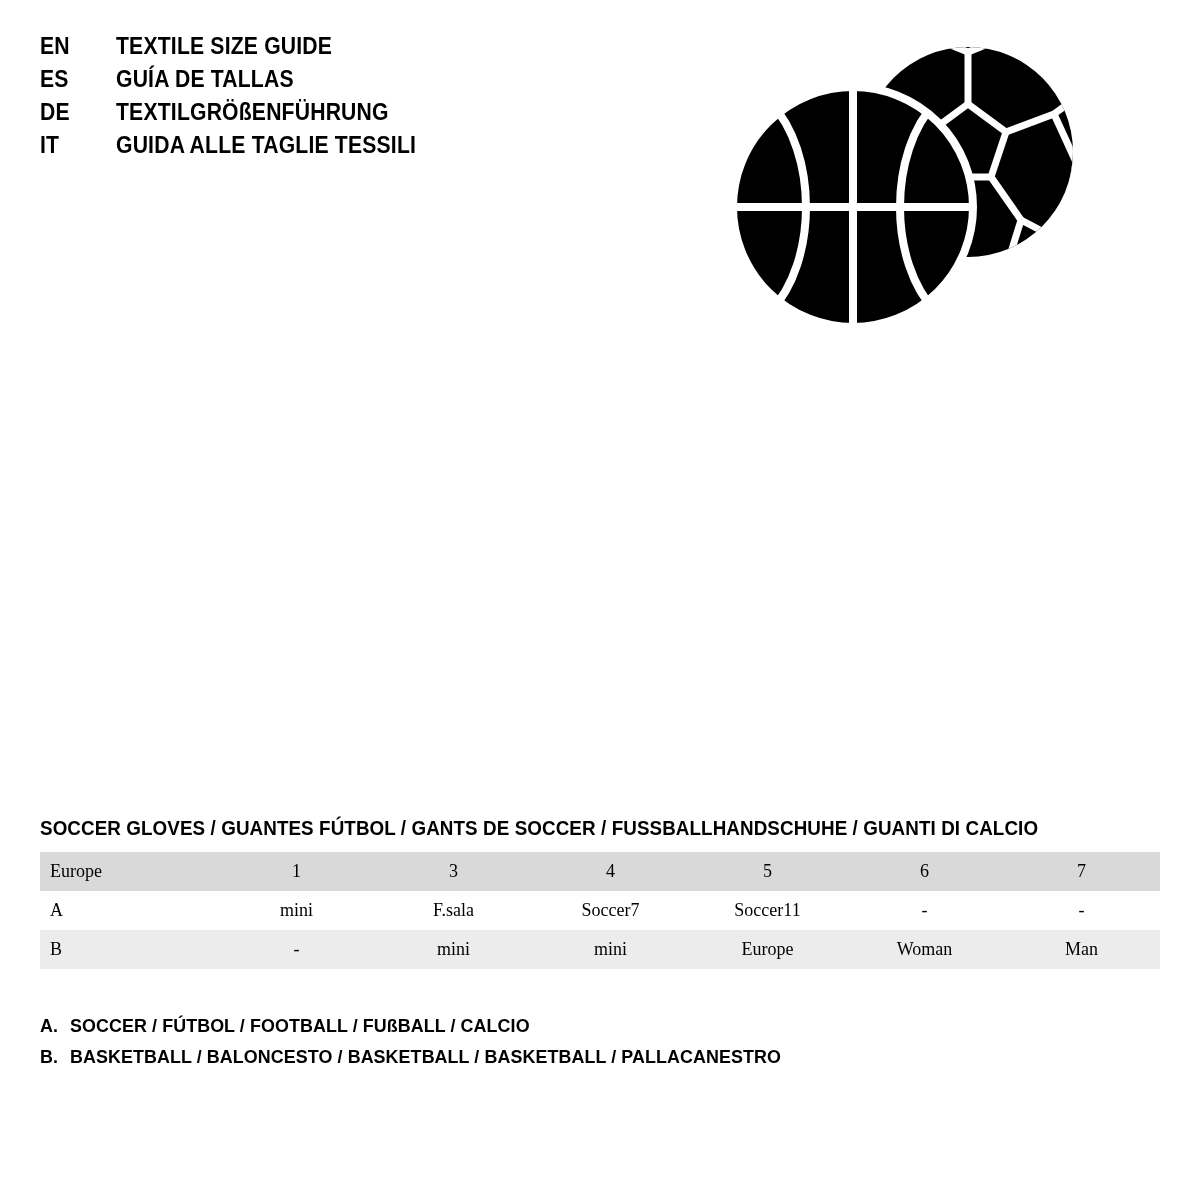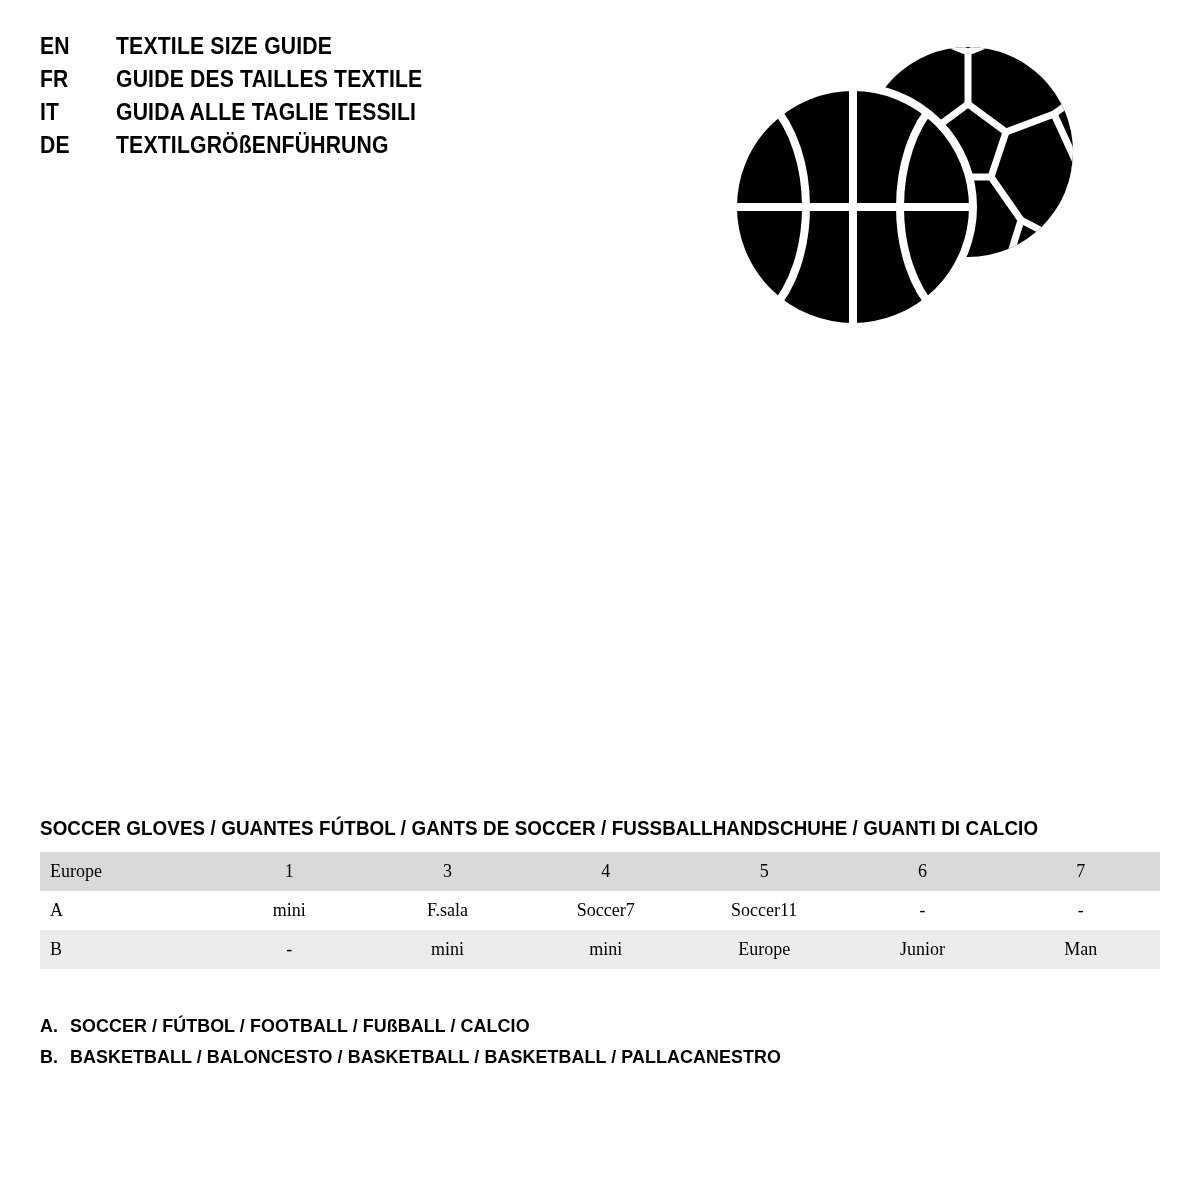--- a/index.html
+++ b/index.html
@@ -78,21 +78,21 @@
   table.size-table {
     border-collapse: collapse;
     width: 1120px;
     table-layout: fixed;
   }
   table.size-table td, table.size-table th {
     text-align: center;
     font-size: 18px;
     font-weight: 400;
     font-family: "Liberation Serif", serif;
-    padding: 6px 0;
+    padding: 6px 8px;
     height: 27px;
   }
   table.size-table tr.head-row td,
   table.size-table tr.head-row th {
     background: #d9d9d9;
   }
   table.size-table tr.alt-row td {
     background: #ececec;
   }
   table.size-table td.col-label,
@@ -133,30 +133,30 @@
 </style>
 </head>
 <body>
 
 <div class="lang-block">
   <div class="lang-row">
     <span class="lang-code">EN</span>
     <span class="lang-text">TEXTILE SIZE GUIDE</span>
   </div>
   <div class="lang-row">
-    <span class="lang-code">FR</span>
-    <span class="lang-text">GUIDE DES TAILLES TEXTILE</span>
+    <span class="lang-code">ES</span>
+    <span class="lang-text">GUÍA DE TALLAS</span>
+  </div>
+  <div class="lang-row">
+    <span class="lang-code">DE</span>
+    <span class="lang-text">TEXTILGRÖßENFÜHRUNG</span>
   </div>
   <div class="lang-row">
     <span class="lang-code">IT</span>
     <span class="lang-text">GUIDA ALLE TAGLIE TESSILI</span>
-  </div>
-  <div class="lang-row">
-    <span class="lang-code">DE</span>
-    <span class="lang-text">TEXTILGRÖßENFÜHRUNG</span>
   </div>
 </div>
 
 <div class="balls">
   <svg width="380" height="290" viewBox="0 0 380 290" xmlns="http://www.w3.org/2000/svg">
     <defs>
       <clipPath id="socClip">
         <circle cx="250" cy="110" r="105"></circle>
       </clipPath>
       <clipPath id="bbClip">
@@ -229,21 +229,21 @@
         <td>Soccer11</td>
         <td>-</td>
         <td>-</td>
       </tr>
       <tr class="alt-row">
         <td class="col-label">B</td>
         <td>-</td>
         <td>mini</td>
         <td>mini</td>
         <td>Europe</td>
-        <td>Junior</td>
+        <td>Woman</td>
         <td>Man</td>
       </tr>
     </tbody>
   </table>
 </div>
 
 <div class="legend">
   <div class="legend-row">
     <span class="legend-key">A.</span>
     <span class="legend-text">SOCCER / FÚTBOL / FOOTBALL / FUßBALL / CALCIO</span>

